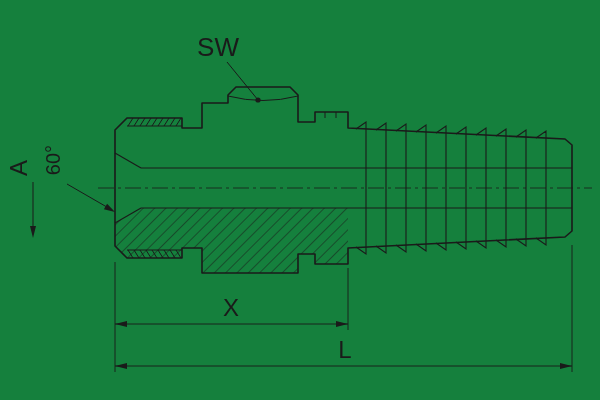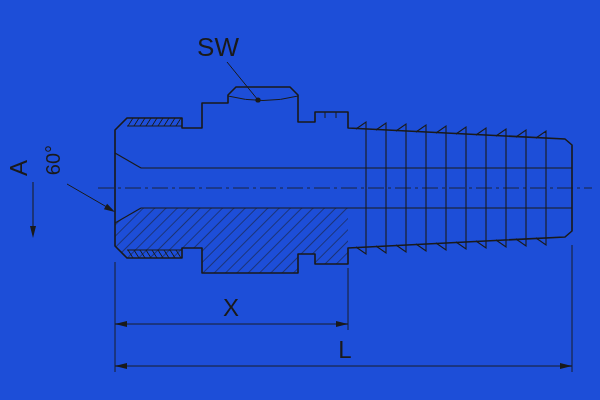--- a/index.html
+++ b/index.html
@@ -8,21 +8,21 @@
     width: 600px;
     height: 400px;
     background: #ffffff;
     overflow: hidden;
     font-family: "Liberation Sans", sans-serif;
   }
   .canvas {
     position: relative;
     width: 600px;
     height: 400px;
-    background: #1d4ed8;
+    background: #15803d;
   }
   svg text {
     fill: #1a1a1a;
     font-family: "Liberation Sans", sans-serif;
   }
   .lbl-big { font-size: 26px; }
   .lbl-dim { font-size: 24px; }
   .lbl-angle { font-size: 20px; }
 </style>
 </head>

